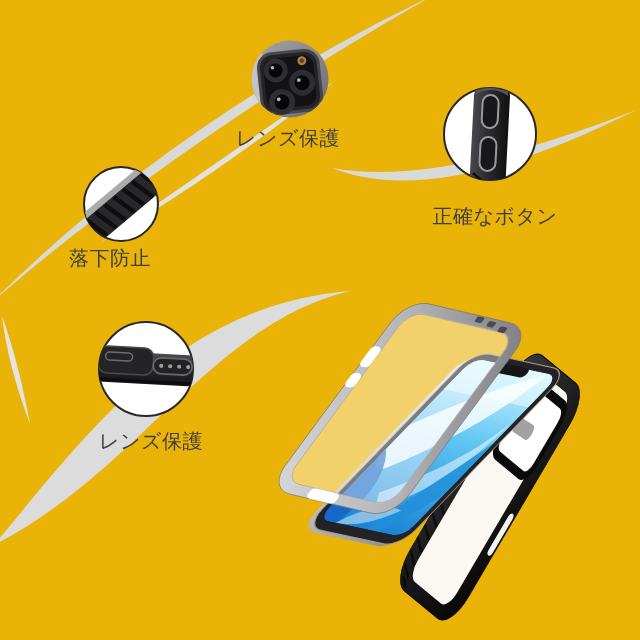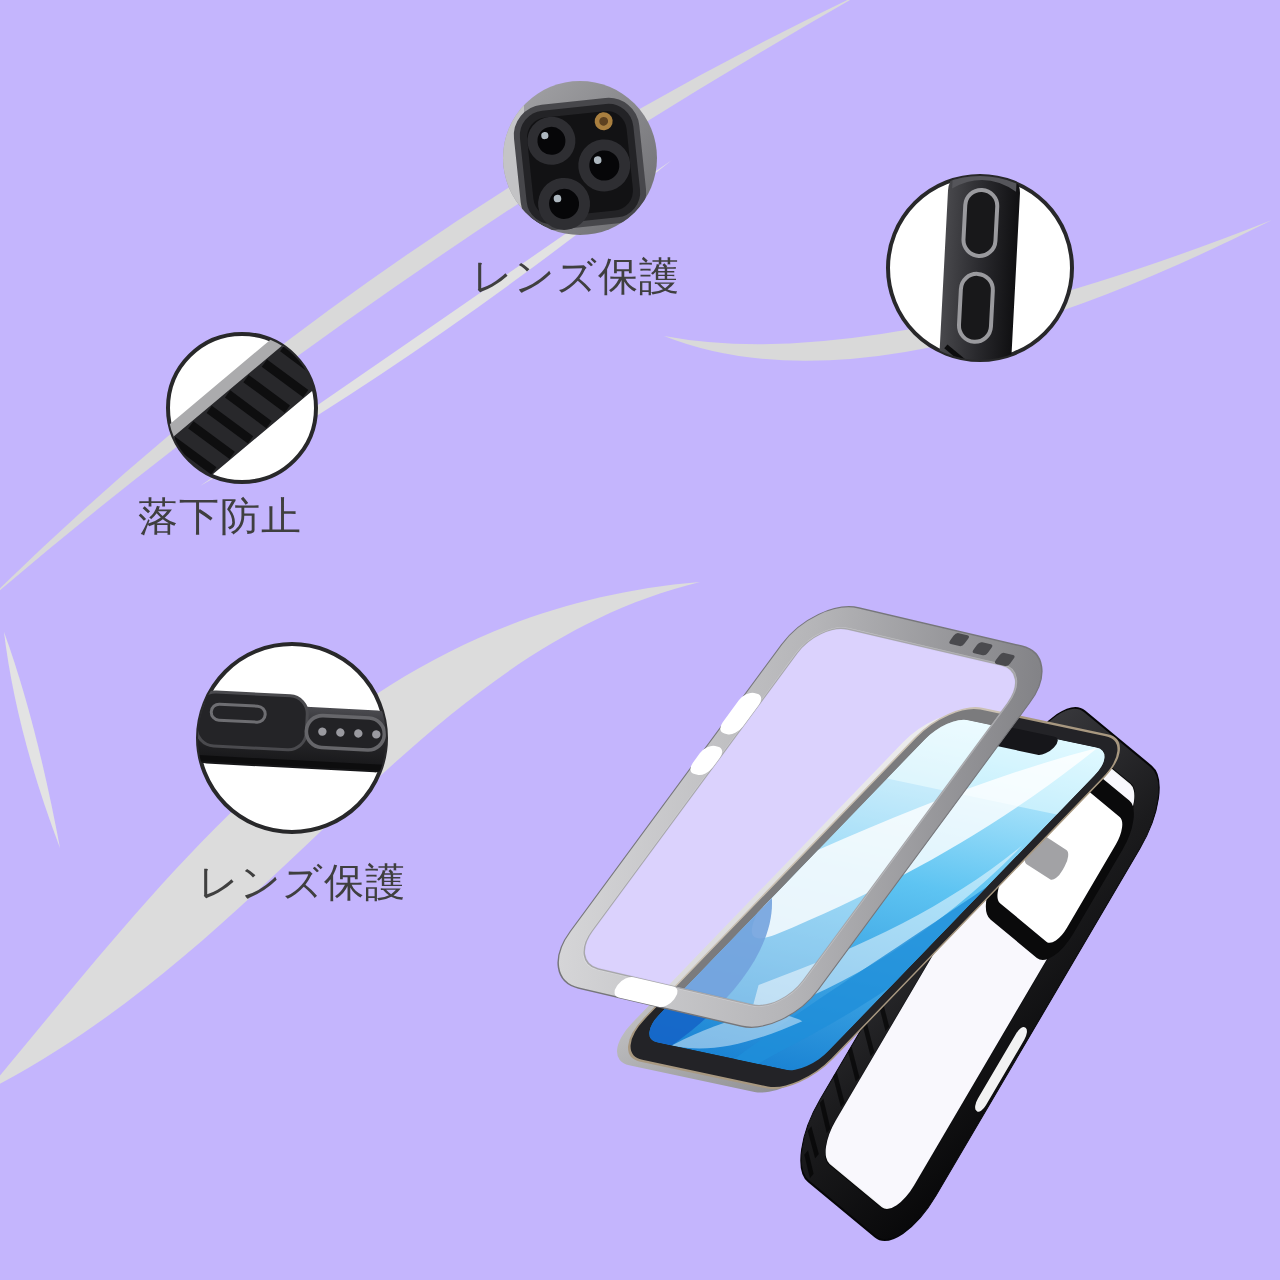--- a/index.html
+++ b/index.html
@@ -1,16 +1,16 @@
 <!DOCTYPE html>
 <html><head>
 <meta charset="utf-8">
 <style>
   html,body{margin:0;padding:0}
-  .stage{position:relative;width:640px;height:640px;background:#c4b5fd;overflow:hidden;font-family:"Liberation Sans",sans-serif}
+  .stage{position:relative;width:640px;height:640px;background:#eab308;overflow:hidden;font-family:"Liberation Sans",sans-serif}
   .stage svg{position:absolute;left:0;top:0}
   .callout-label{position:absolute;width:240px;text-align:center;font-size:20px;letter-spacing:0.5px;color:#3f3f3f;font-weight:500}
 </style>
 </head>
 <body>
 
 <div class="stage">
 <svg width="640" height="640" viewBox="0 0 640 640">
   <defs>
     <linearGradient id="gScreen" x1="0" y1="0" x2="0" y2="1">
@@ -190,15 +190,16 @@
     </g>
     <g fill="#ffffff">
       <rect x="-88" y="-62" width="14" height="26" rx="6"></rect>
       <rect x="-88" y="-28" width="14" height="18" rx="6"></rect>
       <rect x="-35" y="109" width="40" height="13" rx="6"></rect>
     </g>
   </g>
 </svg>
 
 <div class="callout-label" style="left:168px;top:125px">レンズ保護</div>
+<div class="callout-label" style="left:375px;top:203px">正確なボタン</div>
 <div class="callout-label" style="left:-10px;top:245px">落下防止</div>
 <div class="callout-label" style="left:31px;top:428px">レンズ保護</div>
 </div>
 
 </body></html>

